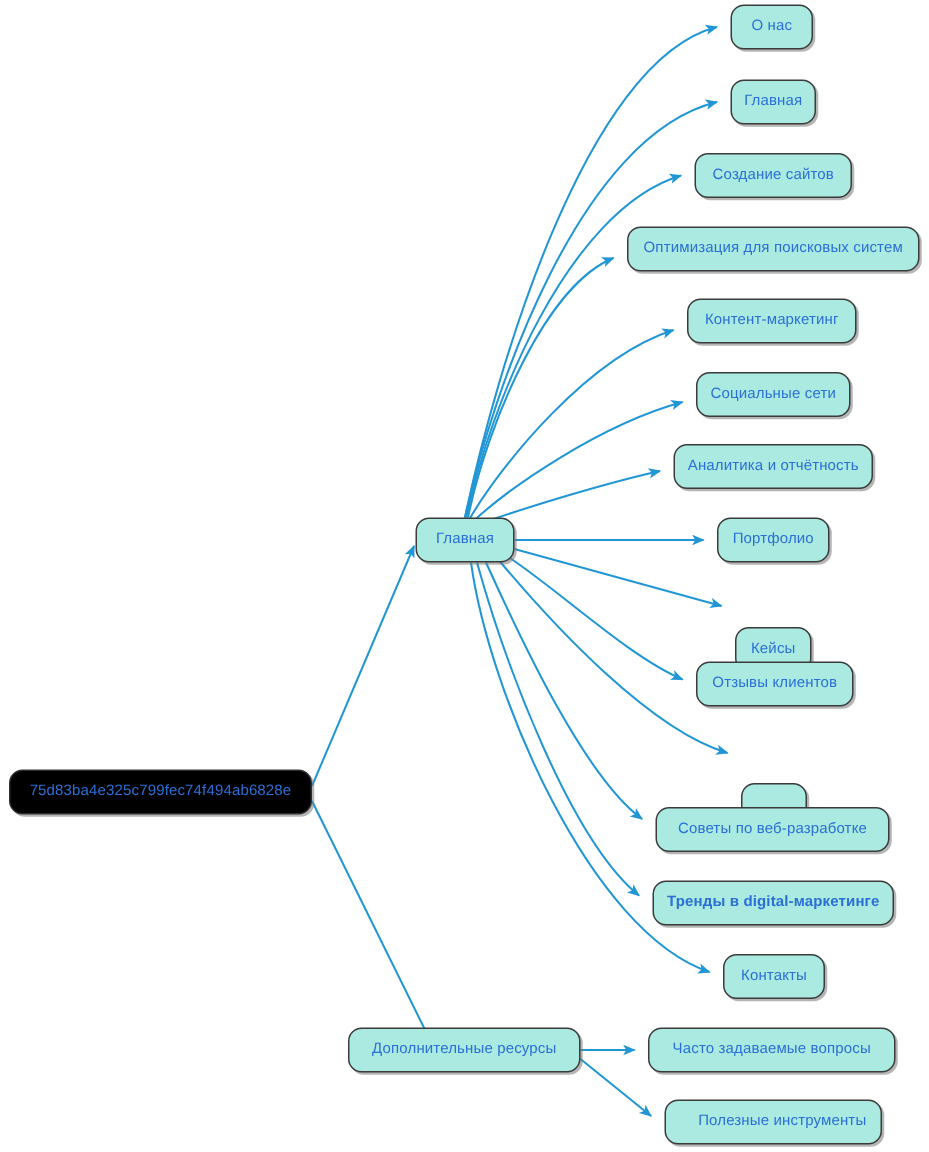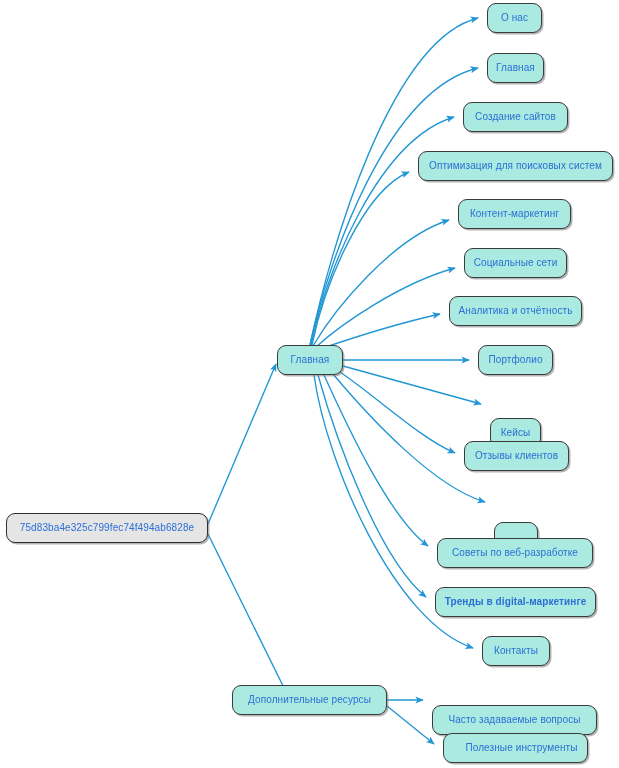--- a/index.html
+++ b/index.html
@@ -37,21 +37,21 @@
     border: 1.6px solid #3b3b3b;
     background: #aaeae0;
     color: #2b6fd6;
     font-size: 10px;
     line-height: 1;
     white-space: nowrap;
     letter-spacing: 0.1px;
     box-shadow: 1.5px 1.5px 0 rgba(120,120,120,0.55);
   }
   .node.root {
-    background: #e5e5e5;
+    background: #000000;
     border-color: #2f2f2f;
   }
   .node-label {
     display: block;
     padding: 0 2px;
   }
 </style>
 </head>
 <body>
 
@@ -130,21 +130,21 @@
       </div>
       <div class="node" style="left: 435px; top: 587px; width: 161px; height: 30px; font-weight: bold;">
         <span class="node-label">Тренды в digital-маркетинге</span>
       </div>
       <div class="node" style="left: 482px; top: 636px; width: 68px; height: 30px; text-align: center;">
         <span class="node-label">Контакты</span>
       </div>
       <div class="node" style="left: 232px; top: 685px; width: 155px; height: 30px;">
         <span class="node-label">Дополнительные ресурсы</span>
       </div>
-      <div class="node" style="left: 432px; top: 685px; width: 165px; height: 30px; margin-top: 20px;">
+      <div class="node" style="left: 432px; top: 685px; width: 165px; height: 30px;">
         <span class="node-label">Часто задаваемые вопросы</span>
       </div>
       <div class="node" style="left: 443px; top: 733px; width: 145px; height: 30px; padding-left: 12px;">
         <span class="node-label">Полезные инструменты</span>
       </div>
     </div>
 
 </div>
 
 </body></html>

